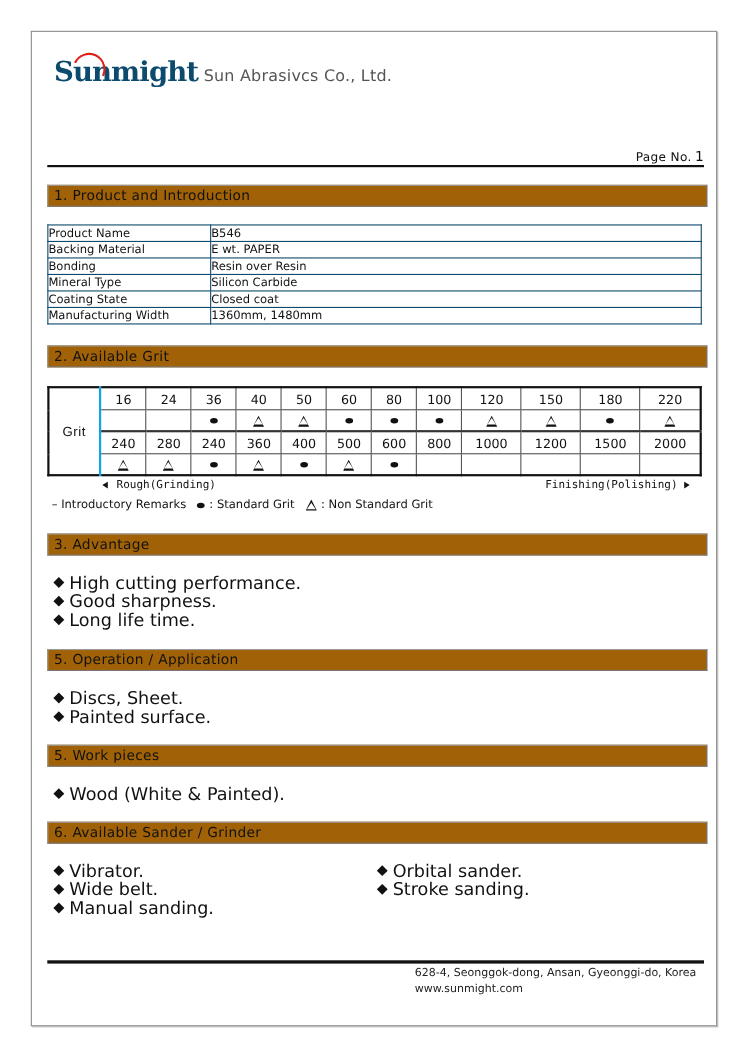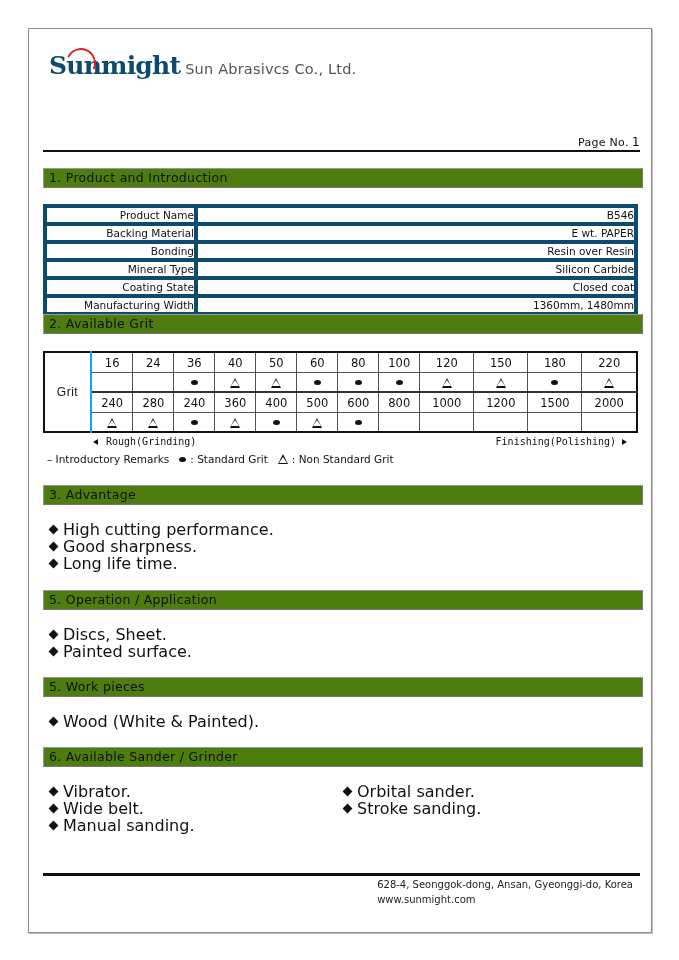--- a/index.html
+++ b/index.html
@@ -10,24 +10,24 @@
   .logo { left:20px; top:22px; height:30px; display:flex; align-items:baseline; }
   .logo-brand { font-family:"DejaVu Serif", serif; font-weight:bold; font-size:25px; letter-spacing:-0.8px; color:#0c4a6e; position:relative; }
   .logo-arc { position:absolute; left:17px; top:-3px; width:26px; height:26px; border:2px solid #e0201b; border-radius:50%; border-bottom-color:transparent; border-left-color:transparent; transform:rotate(-20deg); }
   .logo-company { font-size:14.5px; color:#555; margin-left:5px; letter-spacing:0.2px; }
 
   .doc-title { left:19px; top:90px; font-family:"Liberation Sans", sans-serif; font-size:23px; color:#111; }
   .page-no { right:11px; top:105px; font-size:11px; color:#111; letter-spacing:0.3px; }
   .page-no .num { font-size:12.5px; margin-left:3px; }
   .title-rule { left:14px; top:121px; width:597px; height:2px; background:#111; }
 
-  .sec-head { left:14px; width:593px; height:18px; background:#4d7c0f; border:1px solid #777; border-top-color:#999; border-left-color:#999; font-size:12.5px; line-height:18px; padding-left:5px; letter-spacing:0.3px; color:#111; }
+  .sec-head { left:14px; width:593px; height:18px; background:#a16207; border:1px solid #777; border-top-color:#999; border-left-color:#999; font-size:12.5px; line-height:18px; padding-left:5px; letter-spacing:0.3px; color:#111; }
 
   table.info { position:absolute; left:14px; top:175px; width:595px; border-collapse:collapse; font-size:10.5px; }
-  table.info td { border:4px solid #0c4a6e; height:14px; padding:0; text-align:right; line-height:14px; }
+  table.info td { border:1px solid #0c4a6e; height:14px; padding:0; text-align:left; line-height:14px; }
   table.info td.k { width:147px; }
 
   table.grit { position:absolute; left:14px; top:322px; width:595px; border-collapse:collapse; border:2px solid #111; font-size:11.5px; }
   table.grit td { border:1px solid #555; text-align:center; height:19px; padding:0; }
   table.grit td.lbl { width:45px; font-family:Liberation Sans, sans-serif; font-size:12px; letter-spacing:0.5px; border-right:2px solid #0ea5e9; }
   table.grit tr.sym td { height:18px; }
   table.grit tr.r2 td { border-top:2px solid #333; }
   .dot { display:inline-block; width:7px; height:5px; background:#111; border-radius:50%; vertical-align:middle; }
   .tri { display:inline-block; width:0; height:0; border-left:5.5px solid transparent; border-right:5.5px solid transparent; border-bottom:10px solid #111; position:relative; vertical-align:middle; }
   .tri::after { content:""; position:absolute; left:-4px; top:2.5px; border-left:4px solid transparent; border-right:4px solid transparent; border-bottom:6.5px solid #fff; }

